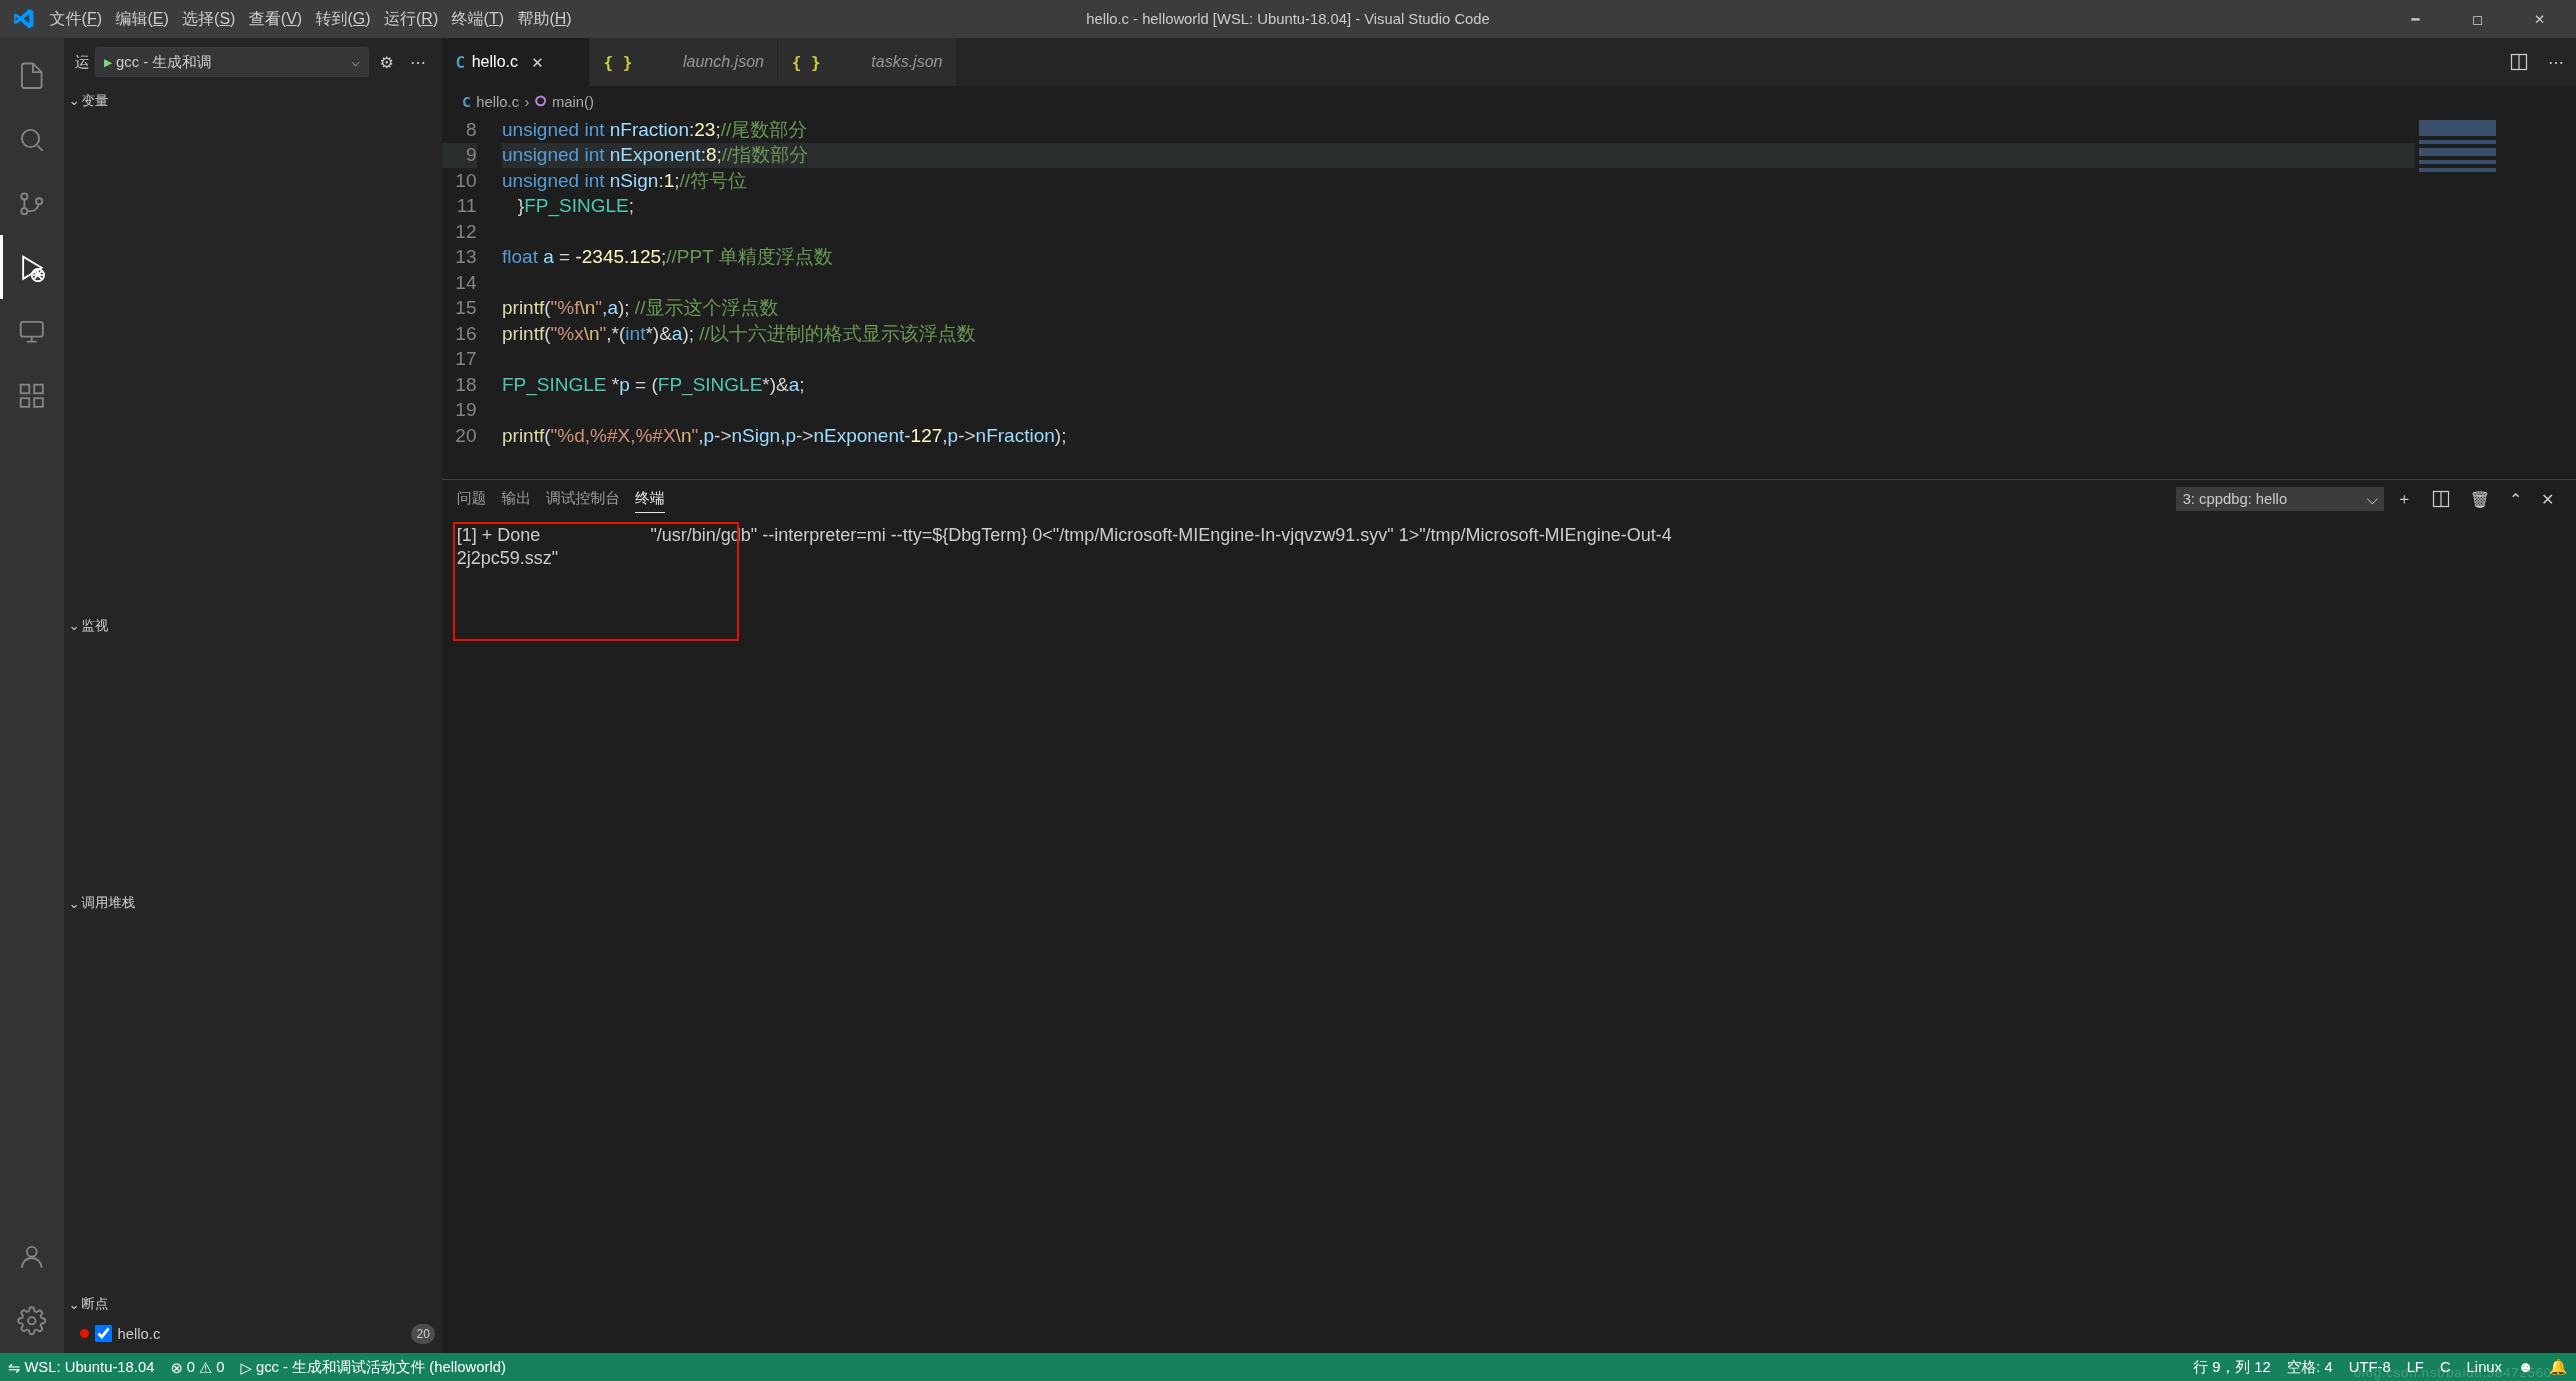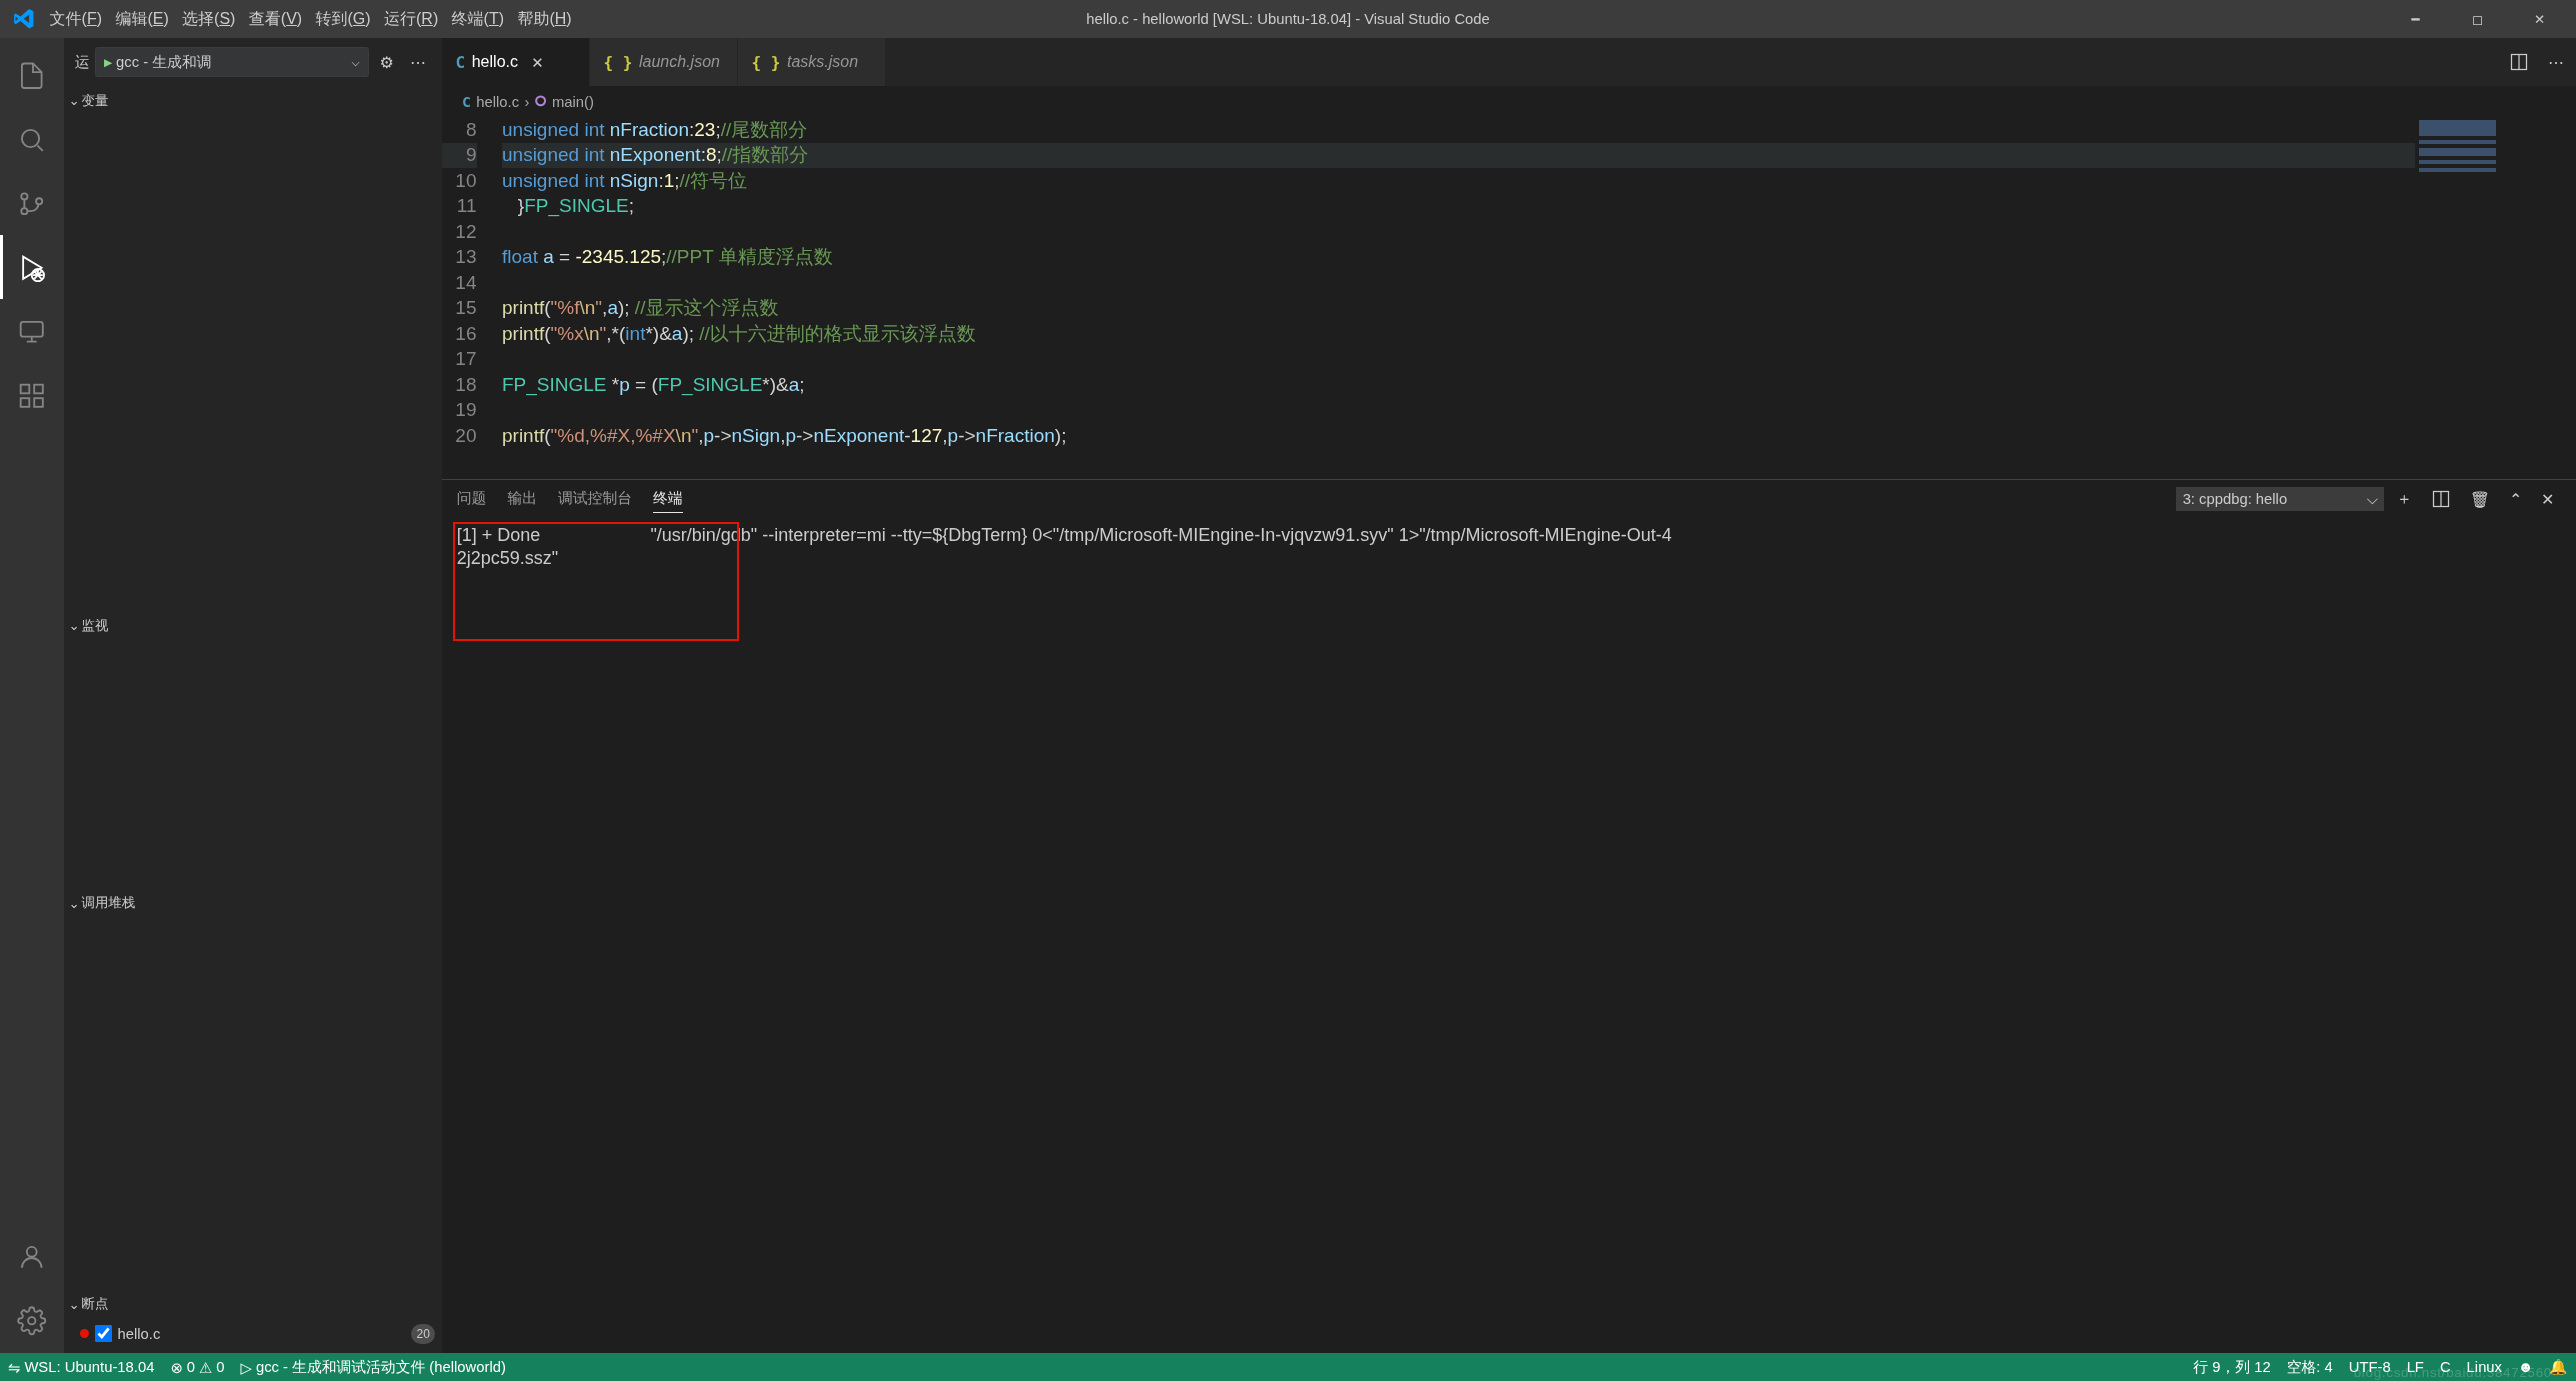--- a/index.html
+++ b/index.html
@@ -61,21 +61,21 @@
 
     
     .editor-area { display: flex; flex-direction: column; min-height: 0; background: var(--bg-editor); }
     .tab-bar { height: 48px; background: #252526; display: flex; align-items: stretch; }
     .tab { display: flex; align-items: center; gap: 6.7px; padding: 0 13.4px; min-width: 148px; font-size: 16px; color: var(--text-inactive); background: var(--bg-tab-inactive); border-right: 0.7px solid #252526; position: relative; }
     .tab.active { background: var(--bg-tab-active); color: #fff; }
     .tab .file-icon { font-family: Consolas, monospace; font-weight: bold; }
     .tab .file-icon.c { color: #519aba; }
     .tab .file-icon.json { color: #cbcb41; }
     .tab .close { margin-left: 6.7px; color: #ccc; font-size: 14.8px; }
-    .tab .italic { font-style: italic; }
+    .tab .italic { font-style: italic; margin-left: 44px; }
     .tab-actions { margin-left: auto; display: flex; align-items: center; padding: 0 5.4px; gap: 5.4px; }
     .tab-actions .ico { color: #ccc; font-size: 16px; padding: 4px 6.7px; }
     
     .breadcrumb { height: 31px; display: flex; align-items: center; padding: 0 20px; font-size: 14.8px; color: #a9a9a9; gap: 5.4px; }
     .breadcrumb .sym { color: #b180d7; }
     
     .editor { flex: 1; display: flex; font-family: Consolas, 'Courier New', monospace; font-size: 19px; overflow: hidden; position: relative; min-height: 0; }
     .gutter { width: 60px; text-align: right; padding-right: 25.5px; color: #858585; user-select: none; }
     .gutter .ln { position: relative; }
     .code { flex: 1; white-space: pre; }
@@ -320,21 +320,21 @@
             <div class="mini-line" style="background: linear-gradient(90deg, rgb(58, 80, 107) 0px, rgb(58, 80, 107) 50%, transparent 50%);"></div>
             <div class="mini-line" style="background: transparent;"></div>
             <div class="mini-line" style="background: linear-gradient(90deg, rgb(58, 80, 107) 0px, rgb(58, 80, 107) 50%, transparent 50%);"></div>
             <div class="mini-line" style="background: transparent;"></div>
             <div class="mini-line" style="background: linear-gradient(90deg, rgb(58, 80, 107) 0px, rgb(58, 80, 107) 50%, transparent 50%);"></div>
           </div>
       </div>
 
       <div class="panel" style="flex:1">
         <div class="panel-tabs">
-          <div id="panel-tabs-container" style="display:flex;gap:21px">
+          <div id="panel-tabs-container" style="display:flex;gap:15px">
               <div class="panel-tab">问题</div>
               <div class="panel-tab">输出</div>
               <div class="panel-tab">调试控制台</div>
               <div class="panel-tab active">终端</div>
             </div>
           <div class="panel-actions">
             <div class="term-select">
               <span>3: cppdbg: hello</span>
               <span style="margin-left:auto">⌵</span>
             </div>

